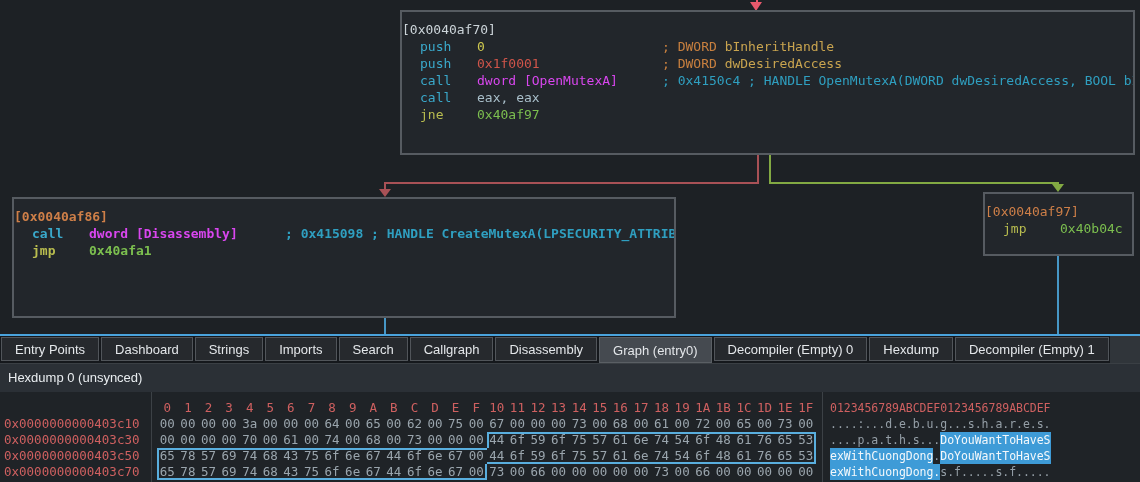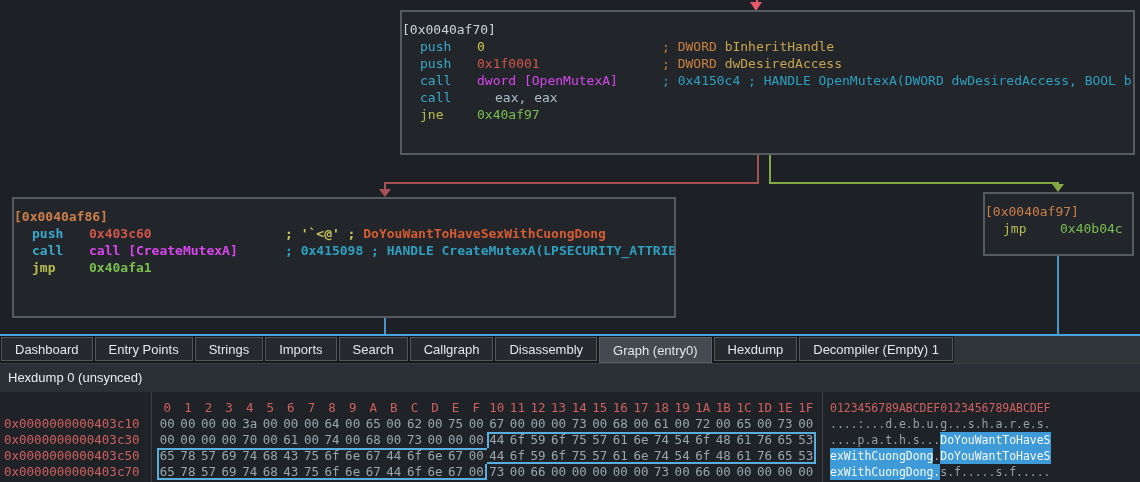--- a/index.html
+++ b/index.html
@@ -63,27 +63,26 @@
   <div class="graph">
 
     <div class="edge" style="left:756px;top:0;width:2px;height:3px;background:#e8596c;"></div>
     <div class="arrow" style="left:750px;top:2px;border-top:9px solid #e8596c;"></div>
 
     <div class="block" id="b0">
         <div class="hdr hdr-light">[0x0040af70]</div>
         <div class="asm-line"><span class="mn-col c-mn">push</span><span class="op-col c-num" style="min-width: 185px;">0</span><span class="c-type">; DWORD </span><span class="c-arg">bInheritHandle</span></div>
         <div class="asm-line"><span class="mn-col c-mn">push</span><span class="op-col c-ref" style="min-width: 185px;">0x1f0001</span><span class="c-type">; DWORD </span><span class="c-arg">dwDesiredAccess</span></div>
         <div class="asm-line"><span class="mn-col c-mn">call</span><span class="op-col c-callop" style="min-width: 185px;">dword [OpenMutexA]</span><span class="c-api">; 0x4150c4 ; HANDLE OpenMutexA(DWORD dwDesiredAccess, BOOL bIn...</span></div>
-        <div class="asm-line"><span class="mn-col c-mn">call</span><span class="op-col c-reg" style="min-width: 185px; margin-left: 18px;">eax, eax</span></div>
+        <div class="asm-line"><span class="mn-col c-mn">call</span><span class="op-col c-reg" style="min-width: 185px;">eax, eax</span></div>
         <div class="asm-line"><span class="mn-col c-jcc">jne</span><span class="op-col c-loc" style="min-width: 185px;">0x40af97</span></div>
       </div>
     <div class="block" id="b1">
         <div class="hdr hdr-orange">[0x0040af86]</div>
-        <div class="asm-line"><span class="mn-col c-mn">push</span><span class="op-col c-ref" style="min-width: 196px;">0x403c60</span><span class="c-cmt">; '`&lt;@' ; </span><span class="c-str">DoYouWantToHaveSexWithCuongDong</span></div>
-        <div class="asm-line"><span class="mn-col c-mn">call</span><span class="op-col c-callop" style="min-width: 196px;">call [CreateMutexA]</span><span class="c-api">; 0x415098 ; HANDLE CreateMutexA(LPSECURITY_ATTRIBUTES lpMutex...</span></div>
+        <div class="asm-line"><span class="mn-col c-mn">call</span><span class="op-col c-callop" style="min-width: 196px;">dword [Disassembly]</span><span class="c-api">; 0x415098 ; HANDLE CreateMutexA(LPSECURITY_ATTRIBUTES lpMutex...</span></div>
         <div class="asm-line"><span class="mn-col c-jcc">jmp</span><span class="op-col c-loc" style="min-width: 196px;">0x40afa1</span></div>
       </div>
     <div class="block" id="b2">
         <div class="hdr hdr-orange">[0x0040af97]</div>
         <div class="asm-line"><span class="mn-col c-jcc">jmp</span><span class="op-col c-loc" style="min-width: 0px;">0x40b04c</span></div>
       </div>
 
     <div class="edge ef" style="left:757px;top:155px;width:2px;height:29px;"></div>
     <div class="edge ef" style="left:384px;top:182px;width:375px;height:2px;"></div>
     <div class="edge ef" style="left:384px;top:184px;width:2px;height:5px;"></div>
@@ -93,28 +92,29 @@
     <div class="edge et" style="left:769px;top:182px;width:290px;height:2px;"></div>
     <div class="edge et" style="left:1057px;top:182px;width:2px;height:2px;"></div>
     <div class="arrow" style="left:1052px;top:184px;border-top:8px solid #82a943;"></div>
 
     <div class="edge eu" style="left:384px;top:318px;width:2px;height:16px;"></div>
     <div class="edge eu" style="left:1057px;top:256px;width:2px;height:78px;"></div>
   </div>
 
   <div class="tabbar">
     <div class="tabs">
+        <div class="tab">Entry Points</div>
         <div class="tab">Dashboard</div>
-        <div class="tab">Entry Points</div>
         <div class="tab">Strings</div>
         <div class="tab">Imports</div>
         <div class="tab">Search</div>
         <div class="tab">Callgraph</div>
         <div class="tab">Disassembly</div>
         <div class="tab active">Graph (entry0)</div>
+        <div class="tab">Decompiler (Empty) 0</div>
         <div class="tab">Hexdump</div>
         <div class="tab">Decompiler (Empty) 1</div>
       </div>
     <div class="tab-filler"></div>
   </div>
 
   <div class="dock-title">Hexdump 0 (unsynced)</div>
 
   <div class="hex">
     <div class="vsep" style="left:151px;"></div>

